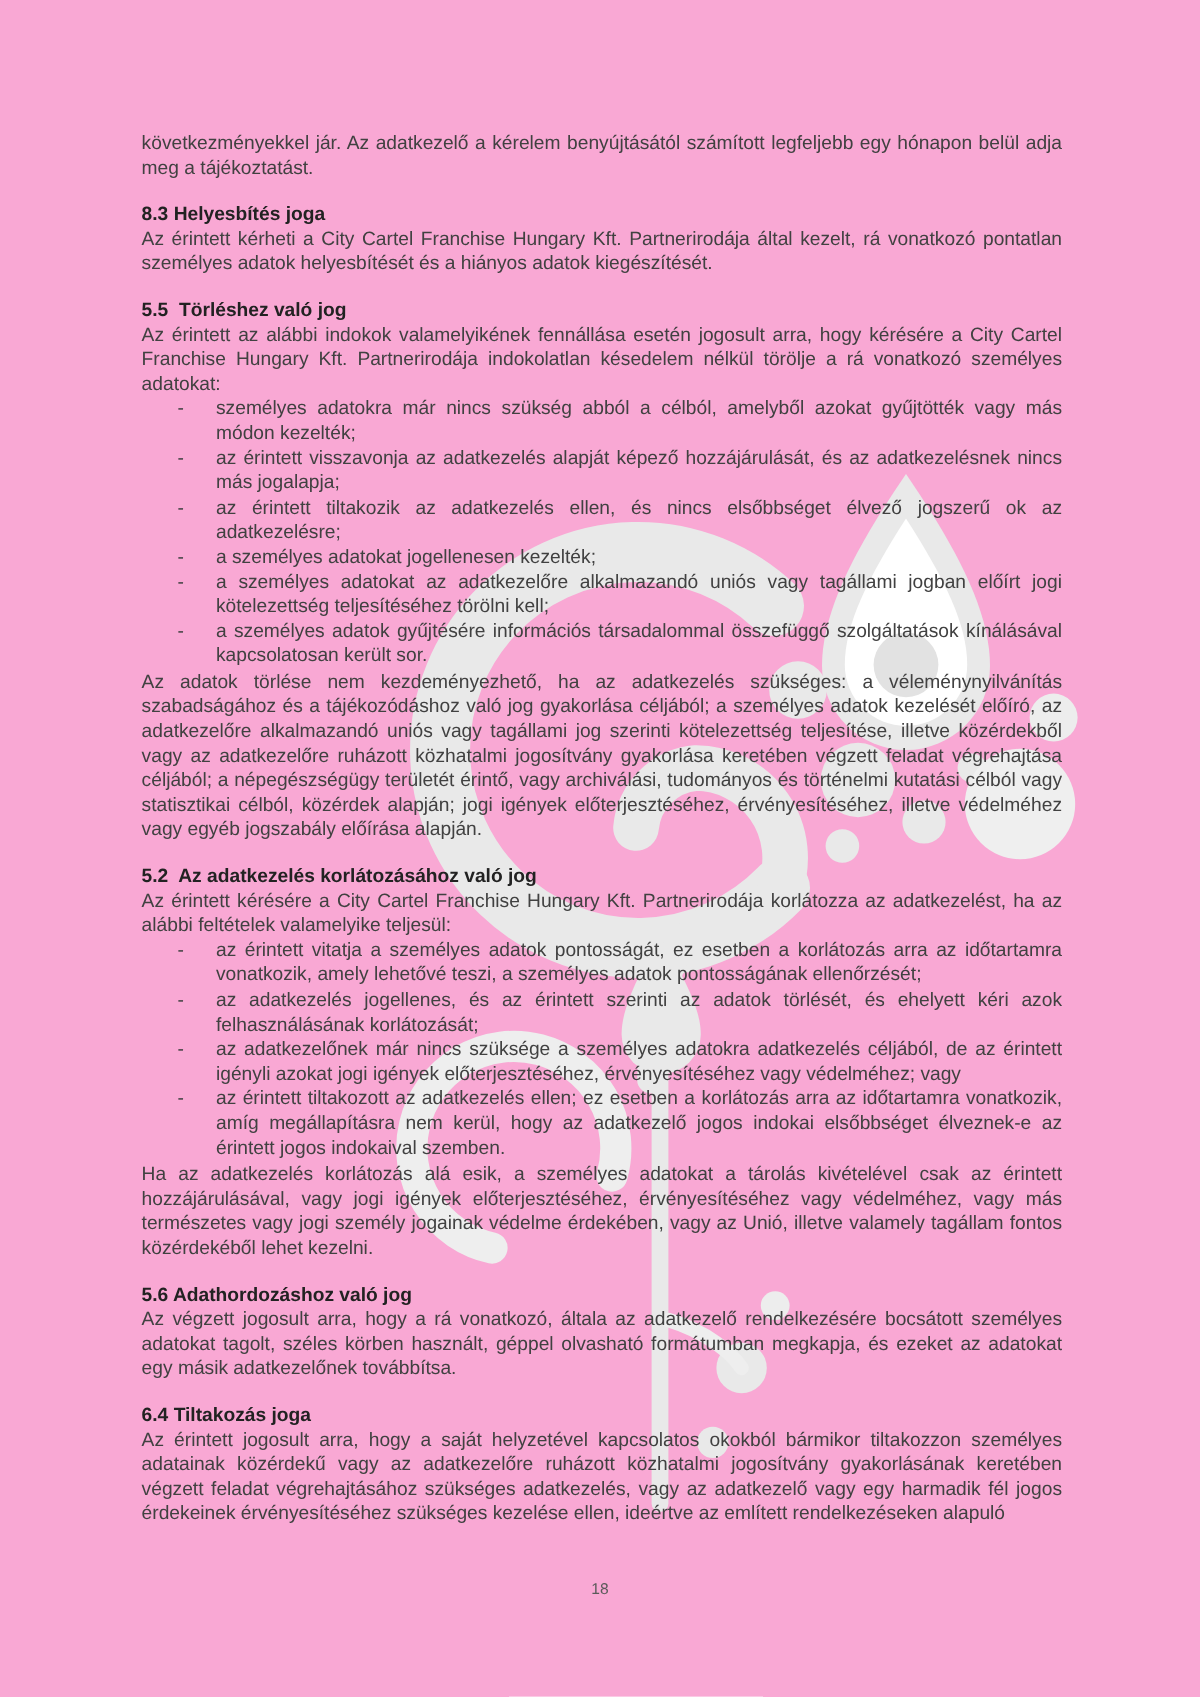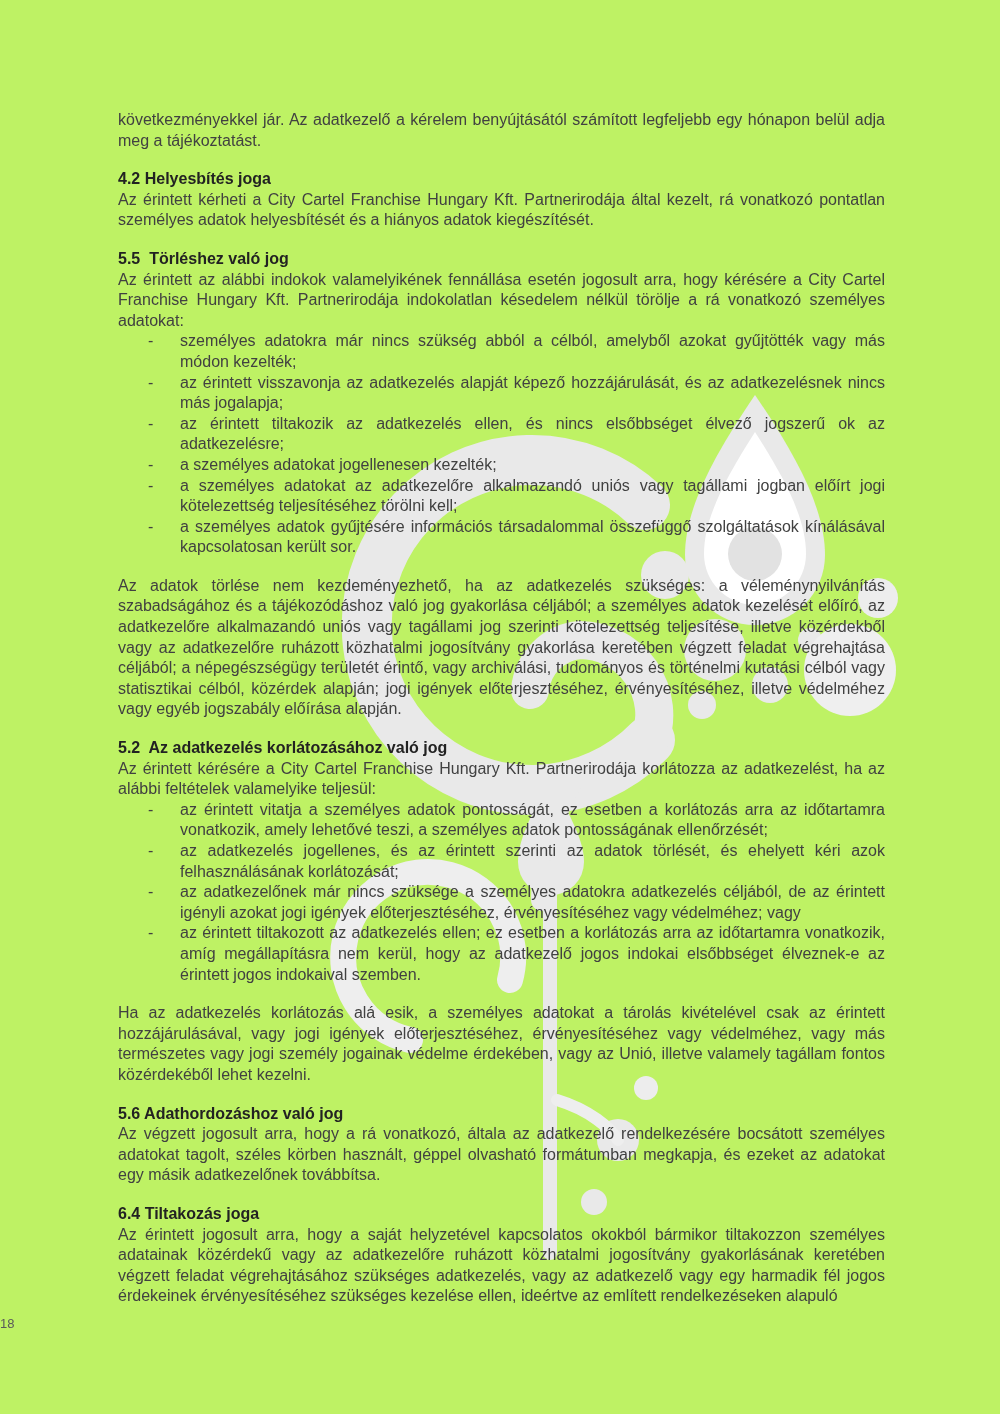--- a/index.html
+++ b/index.html
@@ -4,21 +4,21 @@
 <style>
   html, body {
     margin: 0;
     padding: 0;
     background: #ffffff;
   }
   .page {
     position: relative;
     width: 1000px;
     height: 1414px;
-    background: #bef264;
+    background: #f9a8d4;
     overflow: hidden;
     font-family: "Liberation Sans", sans-serif;
   }
   .watermark {
     position: absolute;
     left: 250px;
     top: 340px;
     z-index: 0;
     pointer-events: none;
   }
@@ -39,21 +39,21 @@
     font-weight: bold;
     color: #222222;
     margin: 18px 0 0 0;
     text-align: left;
     white-space: pre-wrap;
   }
   .content p {
     margin: 0;
   }
   .content p.gap {
-    margin-top: 18px;
+    margin-top: 1px;
   }
   .list {
     margin: 0;
   }
   .bullet {
     display: flex;
     align-items: flex-start;
   }
   .bullet .marker {
     flex: 0 0 32px;
@@ -64,20 +64,21 @@
   }
   .bullet .btext {
     flex: 1 1 auto;
     text-align: justify;
   }
   .footer {
     position: absolute;
     left: 0;
     right: 0;
     top: 1316px;
+    text-align: center;
     font-size: 13px;
     color: #5a5a5a;
     z-index: 1;
   }
 </style>
 </head>
 <body>
 
 <div class="page">
 
@@ -107,21 +108,21 @@
     <path d="M 260 640 A 85 85 0 1 0 160 700" fill="none" stroke="#eeeeee" stroke-width="26" stroke-linecap="round"></path>
 
     <circle cx="368" cy="800" r="21" fill="#e9e9e9"></circle>
     <circle cx="344" cy="862" r="13" fill="#e9e9e9"></circle>
     <circle cx="396" cy="748" r="12" fill="#ededed"></circle>
     <path d="M 307 760 C 340 770 360 788 368 800" fill="none" stroke="#eeeeee" stroke-width="12" stroke-linecap="round"></path>
   </svg>
 
   <div class="content">
       <p class="">következményekkel jár. Az adatkezelő a kérelem benyújtásától számított legfeljebb egy hónapon belül adja meg a tájékoztatást.</p>
-      <h3>4.2 Helyesbítés joga</h3>
+      <h3>8.3 Helyesbítés joga</h3>
       <p class="">Az érintett kérheti a City Cartel Franchise Hungary Kft. Partnerirodája által kezelt, rá vonatkozó pontatlan személyes adatok helyesbítését és a hiányos adatok kiegészítését.</p>
       <h3>5.5  Törléshez való jog</h3>
       <p class="">Az érintett az alábbi indokok valamelyikének fennállása esetén jogosult arra, hogy kérésére a City Cartel Franchise Hungary Kft. Partnerirodája indokolatlan késedelem nélkül törölje a rá vonatkozó személyes adatokat:</p>
       <div class="list">
         <div class="bullet">
           <span class="marker">-</span>
           <span class="btext">személyes adatokra már nincs szükség abból a célból, amelyből azokat gyűjtötték vagy más módon kezelték;</span>
         </div>
         <div class="bullet">
           <span class="marker">-</span>

